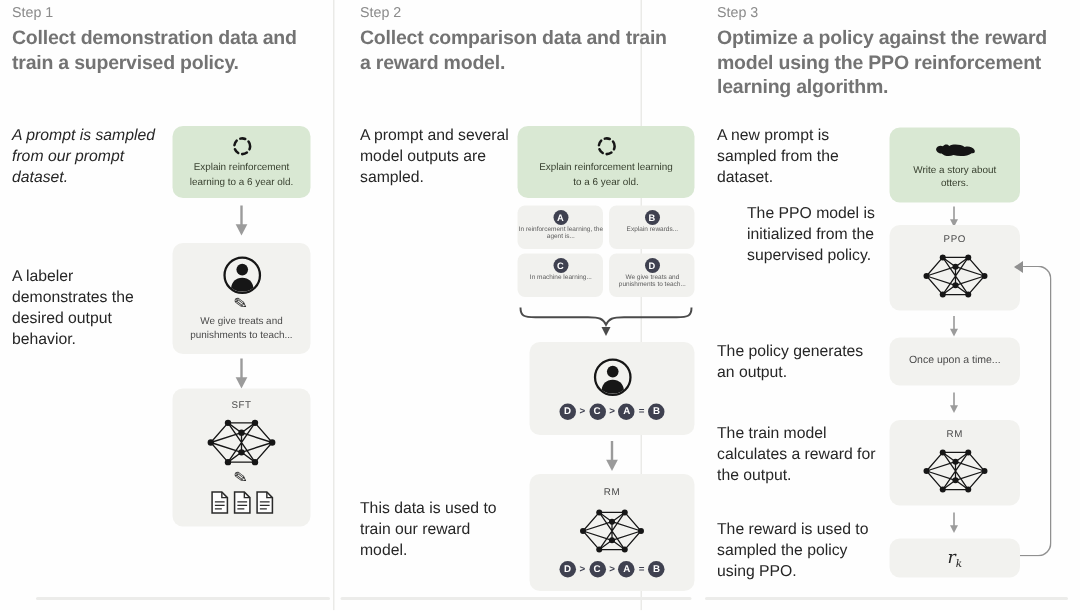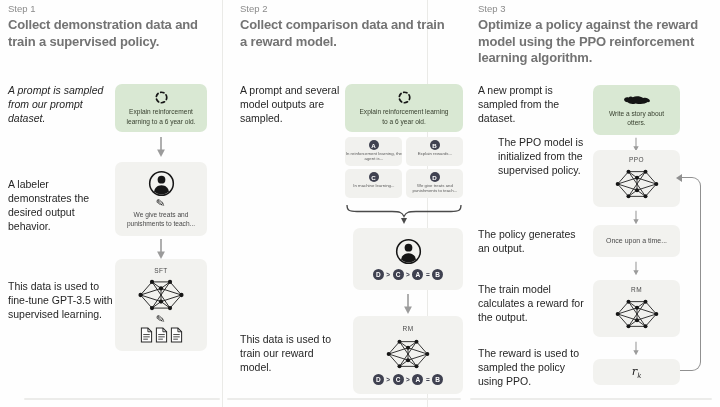--- a/index.html
+++ b/index.html
@@ -137,21 +137,20 @@
           <use href="#sym-person"></use>
         </svg>
       <span class="pencil">✎</span>
       <div class="box-caption" style="width:82px;">We give treats and punishments to teach...</div>
     </div>
 
     <svg class="arrow" style="left:156px; top:238px;" width="10" height="22">
         <use href="#sym-arrow"></use>
       </svg>
 
-    <div class="side-text" style="left:8px; top:280px; width:110px;">This data is used to fine-tune GPT-3.5 with supervised learning.</div>
     <div class="fbox" style="left:115px; top:259px; width:92px; height:92px; gap:1px;">
       <div class="model-label">SFT</div>
       <svg width="46" height="36">
           <use href="#sym-net"></use>
         </svg>
       <span class="pencil">✎</span>
       <div class="docs-row">
         <svg width="13" height="16">
             <use href="#sym-doc"></use>
           </svg>

